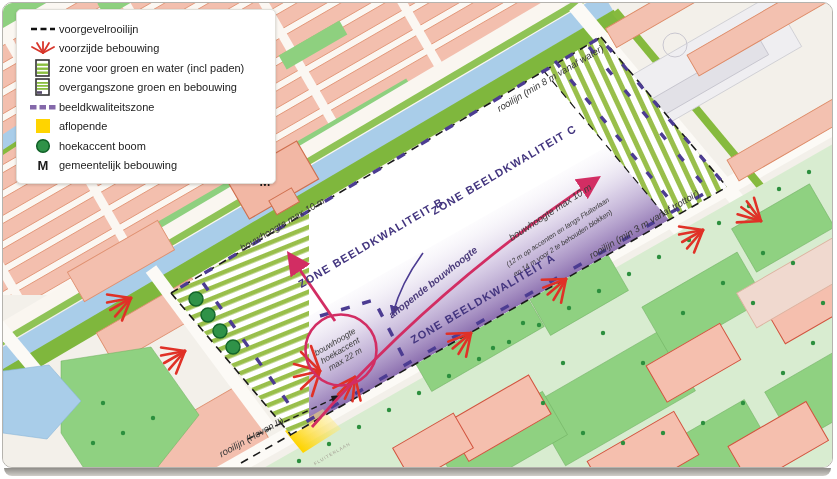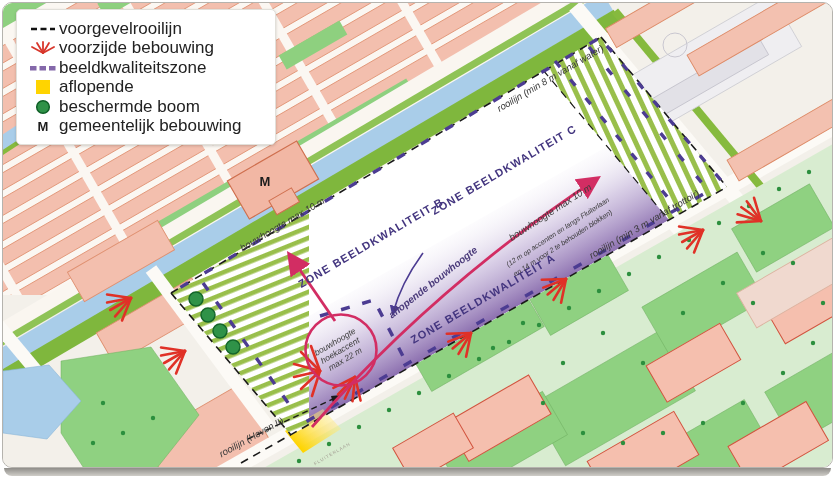--- a/index.html
+++ b/index.html
@@ -7,21 +7,21 @@
   #map-frame{position:absolute;left:2px;top:2px;width:829px;height:464px;border:1px solid #b5b3ae;
              border-radius:10px;overflow:hidden;background:#f3f0ea;}
   #map-shadow{position:absolute;left:4px;top:468px;width:827px;height:8px;
               background:linear-gradient(#8f8d89,#cfcdc8);border-radius:0 0 8px 8px;}
   svg{display:block}
   #legend{position:absolute;left:16px;top:9px;width:238px;background:#ffffff;
           border:1px solid #e2e0da;border-radius:5px;box-shadow:0 1px 3px rgba(0,0,0,.18);
           padding:9px 10px 8px 10px;}
   .lg-row{display:flex;align-items:center;height:19.5px;}
   .lg-ic{width:32px;flex:0 0 32px;display:flex;justify-content:center;align-items:center;}
-  .lg-tx{font-size:17px;color:#222;white-space:nowrap;text-align:center;}
+  .lg-tx{font-size:11px;color:#222;white-space:nowrap;text-align:center;}
   .lg-m{font-weight:bold;font-size:13px;color:#1c1c1c;}
   text{font-family:"Liberation Sans",sans-serif;}
   .zone-label{font-size:11px;font-weight:bold;letter-spacing:1.2px;fill:#43357F;}
   .anno{font-size:9.5px;font-style:italic;fill:#3a3a3a;}
   .anno-sm{font-size:7px;font-style:italic;fill:#3a3a3a;}
   .anno-purple{font-size:10px;font-style:italic;font-weight:bold;fill:#4a3a7a;}
   .circle-txt{font-size:8.5px;font-style:italic;fill:#3d3d3d;}
   .m-label{font-size:13px;font-weight:bold;fill:#1c1c1c;}
   .street{font-size:4.5px;fill:#a09a90;letter-spacing:1px;}
 </style>
@@ -328,20 +328,43 @@
           <line x1="13" y1="12" x2="13" y2="1"></line>
               <line x1="13" y1="12" x2="19" y2="2"></line>
           <line x1="13" y1="12" x2="24" y2="6"></line>
             </g>
           </svg>
       </span>
         <span class="lg-tx">voorzijde bebouwing</span>
     </div>
     <div class="lg-row">
       <span class="lg-ic">
+        <svg width="16" height="18">
+            <rect x="1" y="1" width="13" height="16" fill="#fff" stroke="#333" stroke-width="1.6"></rect>
+          <rect x="2" y="4.5" width="11" height="2.4" fill="#8bbf3f"></rect>
+          <rect x="2" y="8.5" width="11" height="2.4" fill="#8bbf3f"></rect>
+          <rect x="2" y="12.5" width="11" height="2.4" fill="#8bbf3f"></rect>
+          </svg>
+      </span>
+        <span class="lg-tx">zone voor groen en water (incl paden)</span>
+    </div>
+    <div class="lg-row">
+      <span class="lg-ic">
+        <svg width="16" height="18">
+            <rect x="1" y="1" width="13" height="16" fill="#fff" stroke="#333" stroke-width="1.6"></rect>
+          <rect x="2" y="4" width="11" height="1.8" fill="#8bbf3f"></rect>
+          <rect x="2" y="7" width="11" height="1.8" fill="#8bbf3f"></rect>
+          <rect x="2" y="10" width="11" height="1.8" fill="#8bbf3f"></rect>
+          <rect x="2" y="13.2" width="5" height="2.6" fill="#55496b"></rect>
+          </svg>
+      </span>
+        <span class="lg-tx">overgangszone groen en bebouwing</span>
+    </div>
+    <div class="lg-row">
+      <span class="lg-ic">
         <svg width="28" height="6">
             <rect x="1" y="1" width="6.5" height="4.5" fill="#8468aa"></rect>
           <rect x="10.5" y="1" width="6.5" height="4.5" fill="#8468aa"></rect>
           <rect x="20" y="1" width="6.5" height="4.5" fill="#8468aa"></rect>
           </svg>
       </span>
         <span class="lg-tx">beeldkwaliteitszone</span>
     </div>
     <div class="lg-row">
       <span class="lg-ic">
@@ -350,20 +373,20 @@
           </svg>
       </span>
         <span class="lg-tx">aflopende</span>
     </div>
     <div class="lg-row">
       <span class="lg-ic">
         <svg width="16" height="16">
             <circle cx="8" cy="8" r="6.3" fill="#2F9248" stroke="#0f5f26" stroke-width="1.5"></circle>
           </svg>
       </span>
-        <span class="lg-tx">beschermde boom</span>
+        <span class="lg-tx">hoekaccent boom</span>
     </div>
     <div class="lg-row">
       <span class="lg-ic lg-m">M</span>
       <span class="lg-tx">gemeentelijk bebouwing</span>
     </div>
   </div>
 </div>
 
 </body></html>

